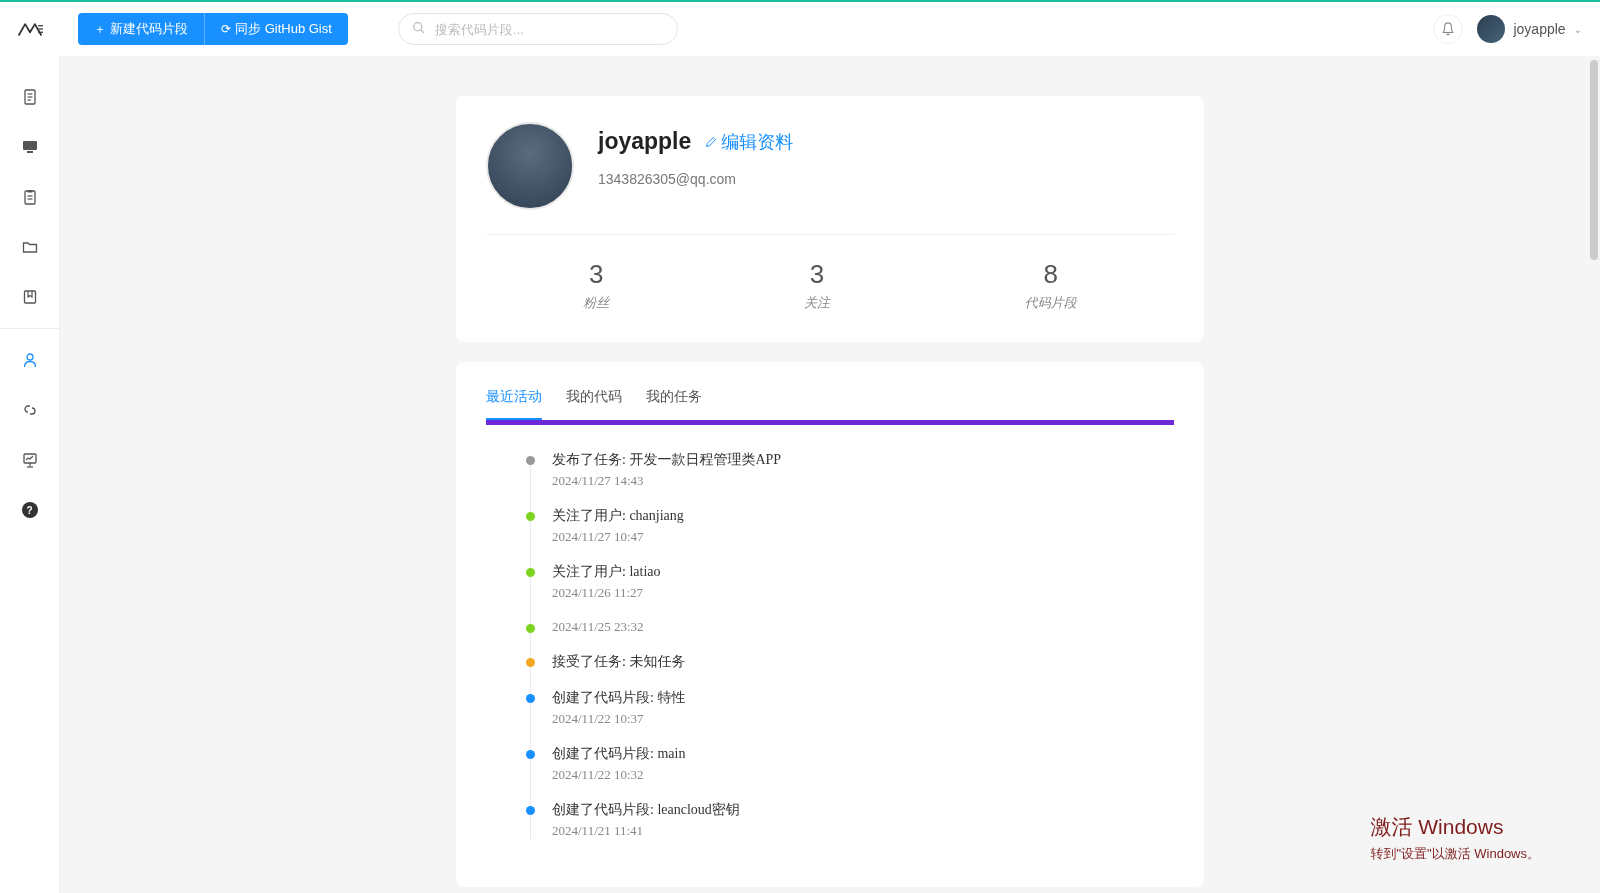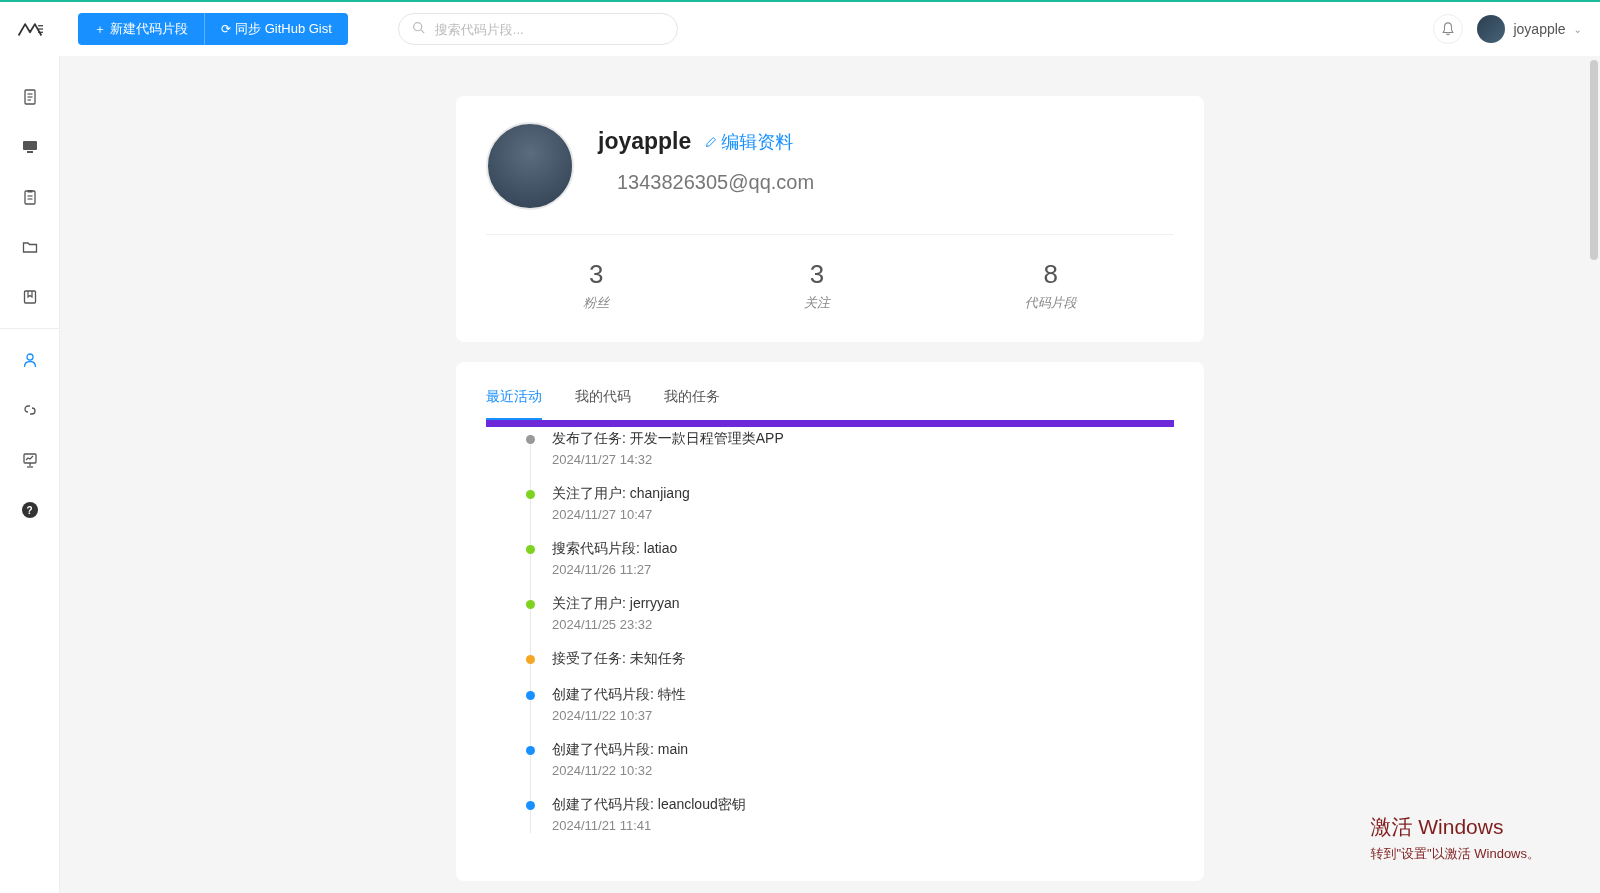--- a/index.html
+++ b/index.html
@@ -201,51 +201,51 @@
   color: #1890ff;
   font-size: 18px;
   cursor: pointer;
   display: inline-flex;
   align-items: center;
   gap: 4px;
 }
 .email {
   margin-top: 16px;
   color: #777;
-  font-size: 20px;
-  margin-left: 19px;
+  font-size: 14px;
 }
 .stats-row {
   display: flex;
   justify-content: space-around;
   padding-top: 24px;
 }
 .stat { text-align: center; cursor: pointer; }
 .stat-num { font-size: 26px; color: #555; font-weight: 400; }
 .stat-label { font-size: 13px; color: #888; margin-top: 4px; font-style: italic; }
 .tabs {
   display: flex;
-  gap: 33px;
-  border-bottom: 7px solid #6d28d9;
+  gap: 24px;
+  border-bottom: 5px solid #6d28d9;
 }
 .tab {
   padding: 0 0 12px;
   font-size: 14px;
   color: #555;
   cursor: pointer;
   border-bottom: 2px solid transparent;
 }
 .tab.active {
   color: #1890ff;
   border-bottom-color: #1890ff;
 }
 .timeline {
-  margin-top: 3px;
+  margin-top: 26px;
   margin-left: 40px;
   position: relative;
+  font-family: Liberation Serif, serif;
 }
 .timeline:before {
   content: "";
   position: absolute;
   left: 4px; top: 10px; bottom: 0;
   width: 1px;
   background: #e8e8e8;
 }
 .timeline-item {
   position: relative;
@@ -420,35 +420,34 @@
   <section class="card">
     <div class="tabs" id="tabs">
         <div class="tab active">最近活动</div>
         <div class="tab">我的代码</div>
         <div class="tab">我的任务</div>
       </div>
     <div class="timeline" id="timeline">
         <div class="timeline-item">
           <div class="timeline-dot dot-gray"></div>
           <div class="timeline-title">发布了任务: 开发一款日程管理类APP</div>
-          <div class="timeline-time">2024/11/27 14:32</div>
+          <div class="timeline-time">2024/11/27 14:43</div>
         </div>
         <div class="timeline-item">
           <div class="timeline-dot dot-green"></div>
           <div class="timeline-title">关注了用户: chanjiang</div>
           <div class="timeline-time">2024/11/27 10:47</div>
         </div>
         <div class="timeline-item">
           <div class="timeline-dot dot-green"></div>
-          <div class="timeline-title">搜索代码片段: latiao</div>
+          <div class="timeline-title">关注了用户: latiao</div>
           <div class="timeline-time">2024/11/26 11:27</div>
         </div>
         <div class="timeline-item">
           <div class="timeline-dot dot-green"></div>
-          <div class="timeline-title">关注了用户: jerryyan</div>
           <div class="timeline-time">2024/11/25 23:32</div>
         </div>
         <div class="timeline-item">
           <div class="timeline-dot dot-orange"></div>
           <div class="timeline-title">接受了任务: 未知任务</div>
         </div>
         <div class="timeline-item">
           <div class="timeline-dot dot-blue"></div>
           <div class="timeline-title">创建了代码片段: 特性</div>
           <div class="timeline-time">2024/11/22 10:37</div>

